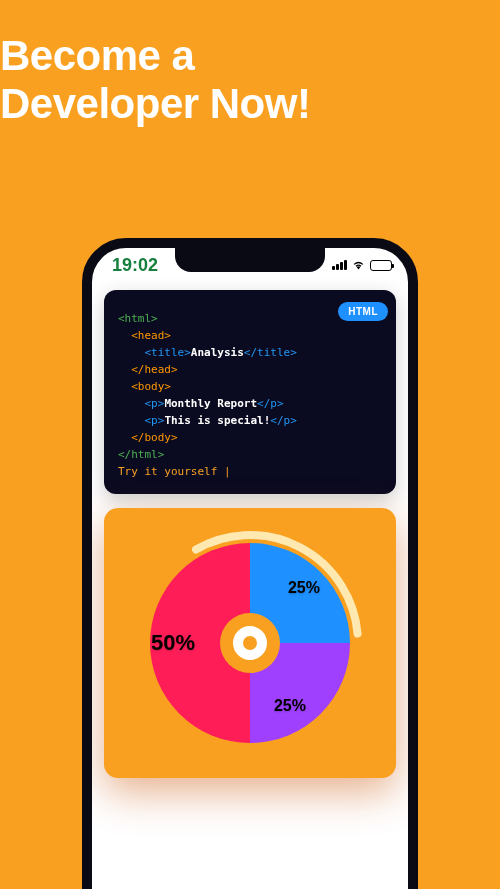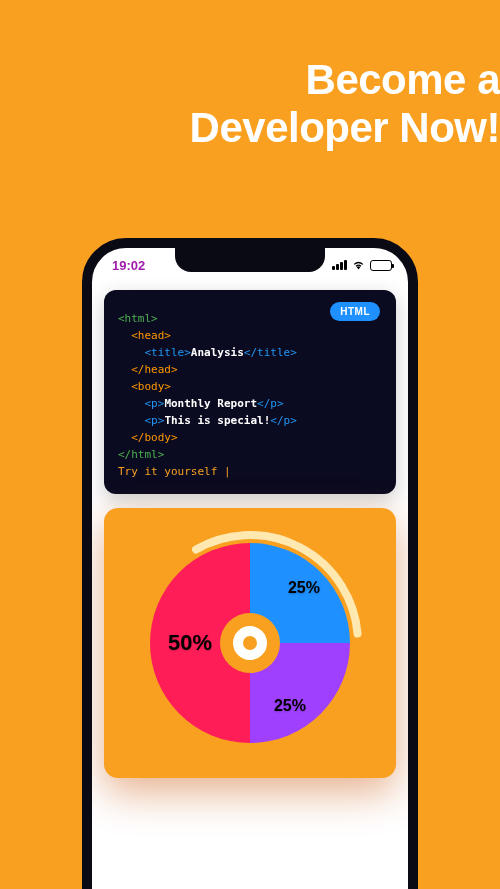--- a/index.html
+++ b/index.html
@@ -8,23 +8,23 @@
     height: 889px;
     background: #f9a020;
     font-family: -apple-system, BlinkMacSystemFont, 'Segoe UI', Arial, sans-serif;
     overflow: hidden;
     position: relative;
   }
   .headline {
     color: #fff;
     font-weight: 900;
     font-size: 42px;
-    text-align: right;
+    text-align: left;
     line-height: 1.15;
-    padding-top: 56px;
+    padding-top: 32px;
     letter-spacing: -0.5px;
   }
   .phone {
     position: absolute;
     left: 50%;
     transform: translateX(-50%);
     top: 238px;
     width: 336px;
     height: 700px;
     background: #fff;
@@ -42,23 +42,23 @@
     background: #0a0a14;
     border-radius: 0 0 16px 16px;
     z-index: 5;
   }
   .status-bar {
     display: flex;
     justify-content: space-between;
     align-items: center;
     padding: 6px 16px 0 20px;
     height: 28px;
-    font-size: 13px;
+    font-size: 18px;
     font-weight: 600;
-    color: #a21caf;
+    color: #15803d;
   }
   .status-right { display: flex; align-items: center; gap: 4px; }
   .signal { display: inline-flex; align-items: flex-end; gap: 1px; }
   .signal span { width: 3px; background: #000; border-radius: 1px; }
   .signal span:nth-child(1){height:4px}
   .signal span:nth-child(2){height:6px}
   .signal span:nth-child(3){height:8px}
   .signal span:nth-child(4){height:10px}
   .wifi { width: 15px; height: 12px; }
   .battery {
@@ -75,21 +75,21 @@
 
   .code-card {
     background: #0a0a20;
     border-radius: 12px;
     padding: 14px 14px 16px 14px;
     position: relative;
     box-shadow: 0 6px 20px rgba(0,0,0,0.2);
   }
   .html-badge {
     position: absolute;
-    top: 12px; right: 16px;
+    top: 12px; right: 8px;
     background: #1e90ff;
     color: #fff;
     font-size: 10px;
     font-weight: 700;
     padding: 4px 10px;
     border-radius: 10px;
     letter-spacing: 0.5px;
   }
   .code {
     font-family: 'SF Mono', Menlo, Consolas, monospace;
@@ -137,21 +137,21 @@
     width: 228px; height: 228px;
     pointer-events: none;
   }
   .seg-label {
     position: absolute;
     color: #000000;
     font-weight: 800;
     font-size: 16px;
     text-shadow: 0 1px 2px rgba(0,0,0,0.2);
   }
-  .lbl-50 { left: 18px; top: 50%; transform: translateY(-50%); font-size: 22px; }
+  .lbl-50 { left: 1px; top: 50%; transform: translateY(-50%); font-size: 22px; }
   .lbl-25a { right: 30px; top: 36px; }
   .lbl-25b { right: 44px; bottom: 28px; }
 </style>
 </head>
 <body>
 
 <div class="headline">Become a<br>Developer Now!</div>
 
 <div class="phone">
   <div class="notch"></div>

